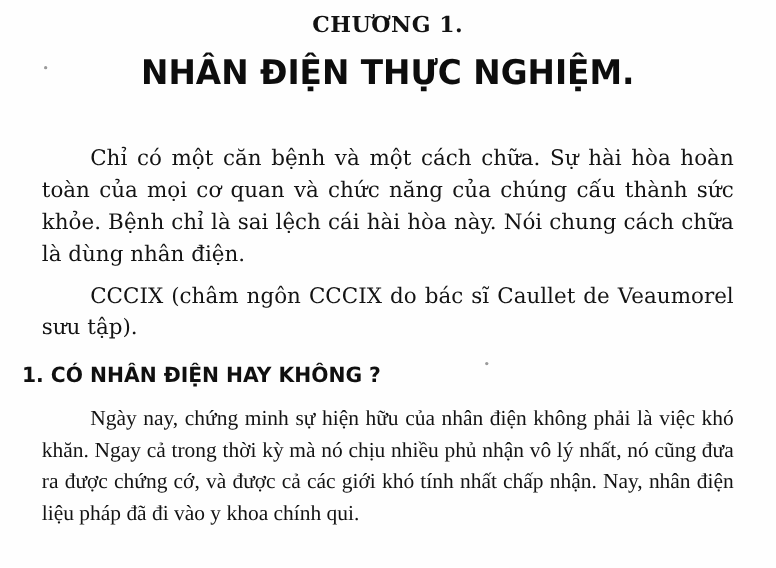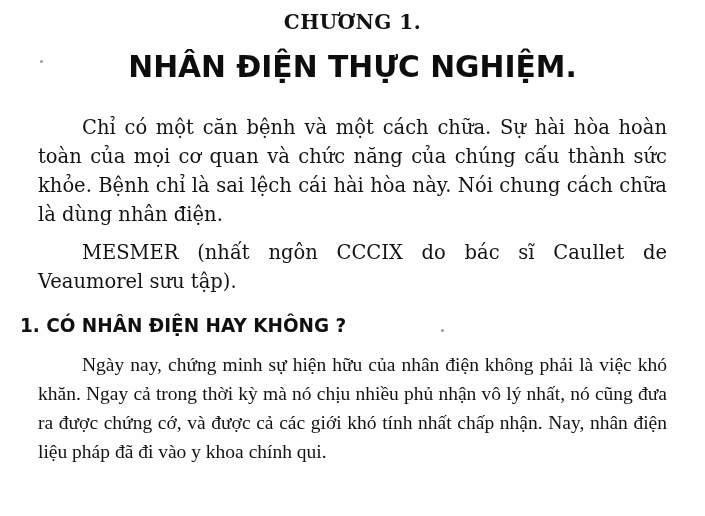--- a/index.html
+++ b/index.html
@@ -40,21 +40,21 @@
     margin-top: 14px;
     color: #0d0d0d;
     transform: scaleX(0.96);
   }
   .body-text {
     font-family: "DejaVu Serif", serif;
     font-size: 19.5px;
     line-height: 1.48;
     color: #131313;
     text-align: justify;
-    margin-top: 30px;
+    margin-top: 46px;
   }
   .para {
     margin: 0 0 2px 0;
     text-indent: 44px;
     text-align: justify;
   }
   .para + .para {
     margin-top: 10px;
   }
   .section-heading {
@@ -87,20 +87,20 @@
 
   <div class="speck" style="left:40px; top:60px;"></div>
   <div class="speck" style="left:441px; top:329px;"></div>
 
   <div class="chapter-label">CHƯƠNG 1.</div>
 
   <div class="chapter-title">NHÂN ĐIỆN THỰC NGHIỆM.</div>
 
   <div class="body-text">
     <p class="para">Chỉ có một căn bệnh và một cách chữa. Sự hài hòa hoàn toàn của mọi cơ quan và chức năng của chúng cấu thành sức khỏe. Bệnh chỉ là sai lệch cái hài hòa này. Nói chung cách chữa là dùng nhân điện.</p>
-    <p class="para">MESMER (nhất ngôn CCCIX  do bác sĩ Caullet de Veaumorel sưu tập).</p>
+    <p class="para">CCCIX (châm ngôn CCCIX  do bác sĩ Caullet de Veaumorel sưu tập).</p>
 
     <div class="section-heading">1. CÓ NHÂN ĐIỆN HAY KHÔNG ?</div>
 
     <p class="para para-last">Ngày nay, chứng minh sự hiện hữu của nhân điện không phải là việc khó khăn. Ngay cả trong thời kỳ mà nó chịu nhiều phủ nhận vô lý nhất, nó cũng đưa ra được chứng cớ, và được cả các giới khó tính nhất chấp nhận. Nay, nhân điện liệu pháp đã đi vào y khoa chính qui.</p>
   </div>
 
 </div>
 
 </body></html>

